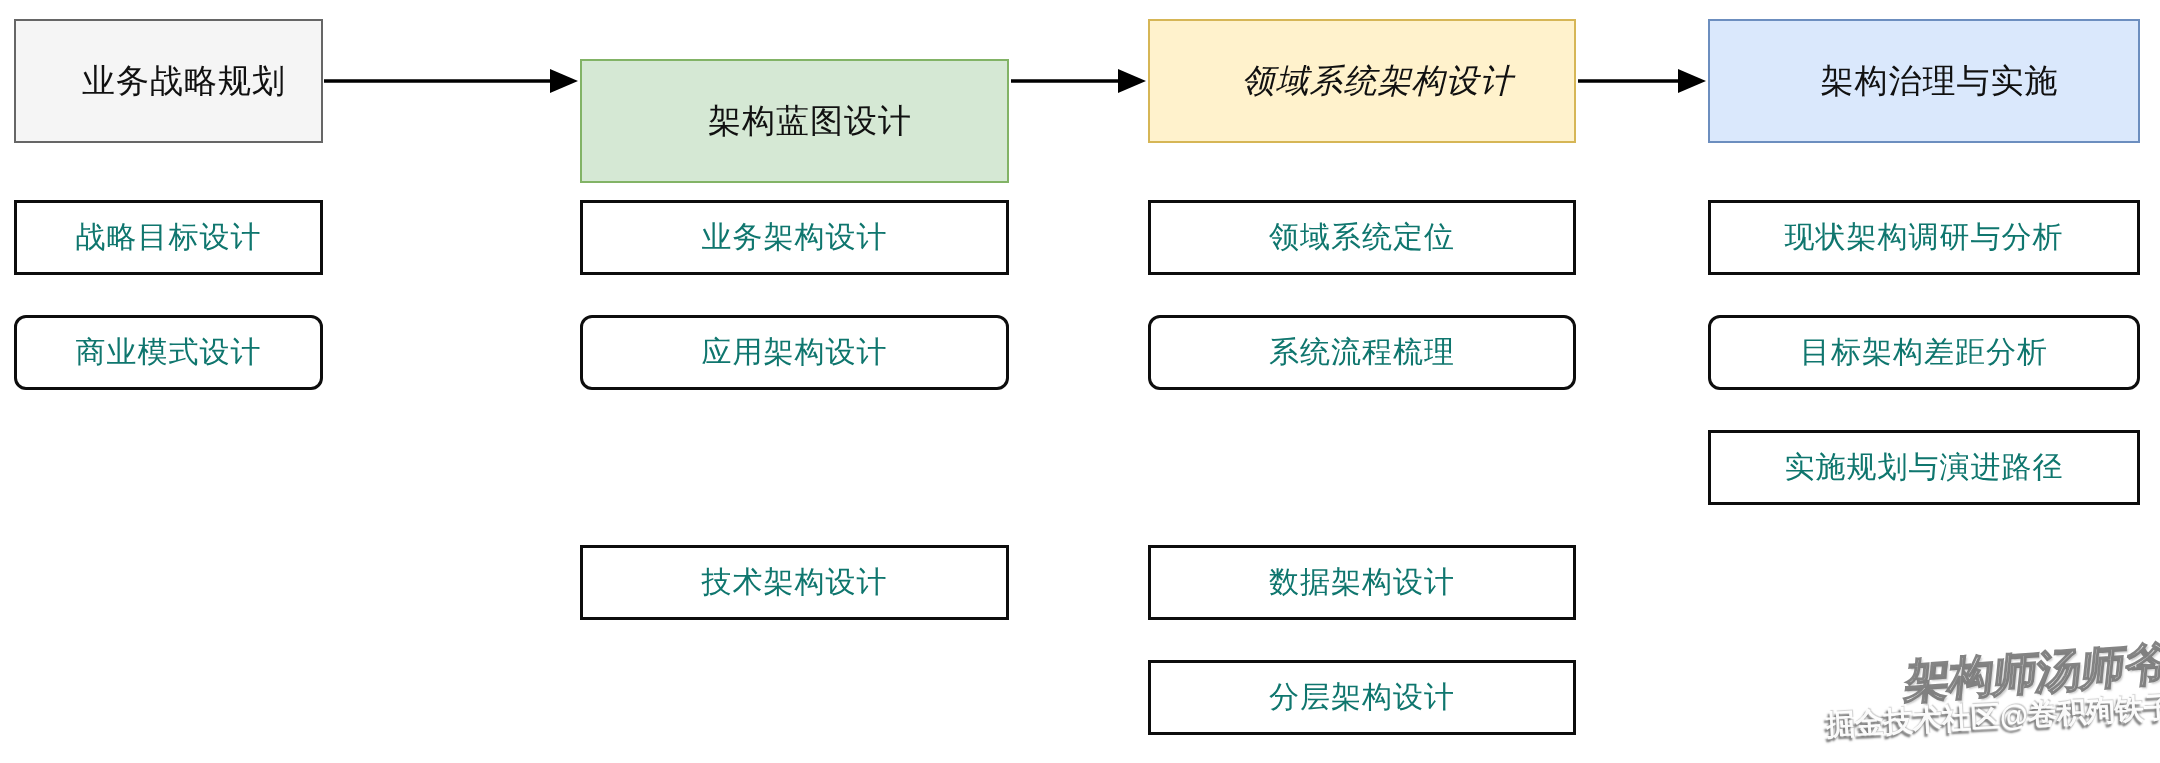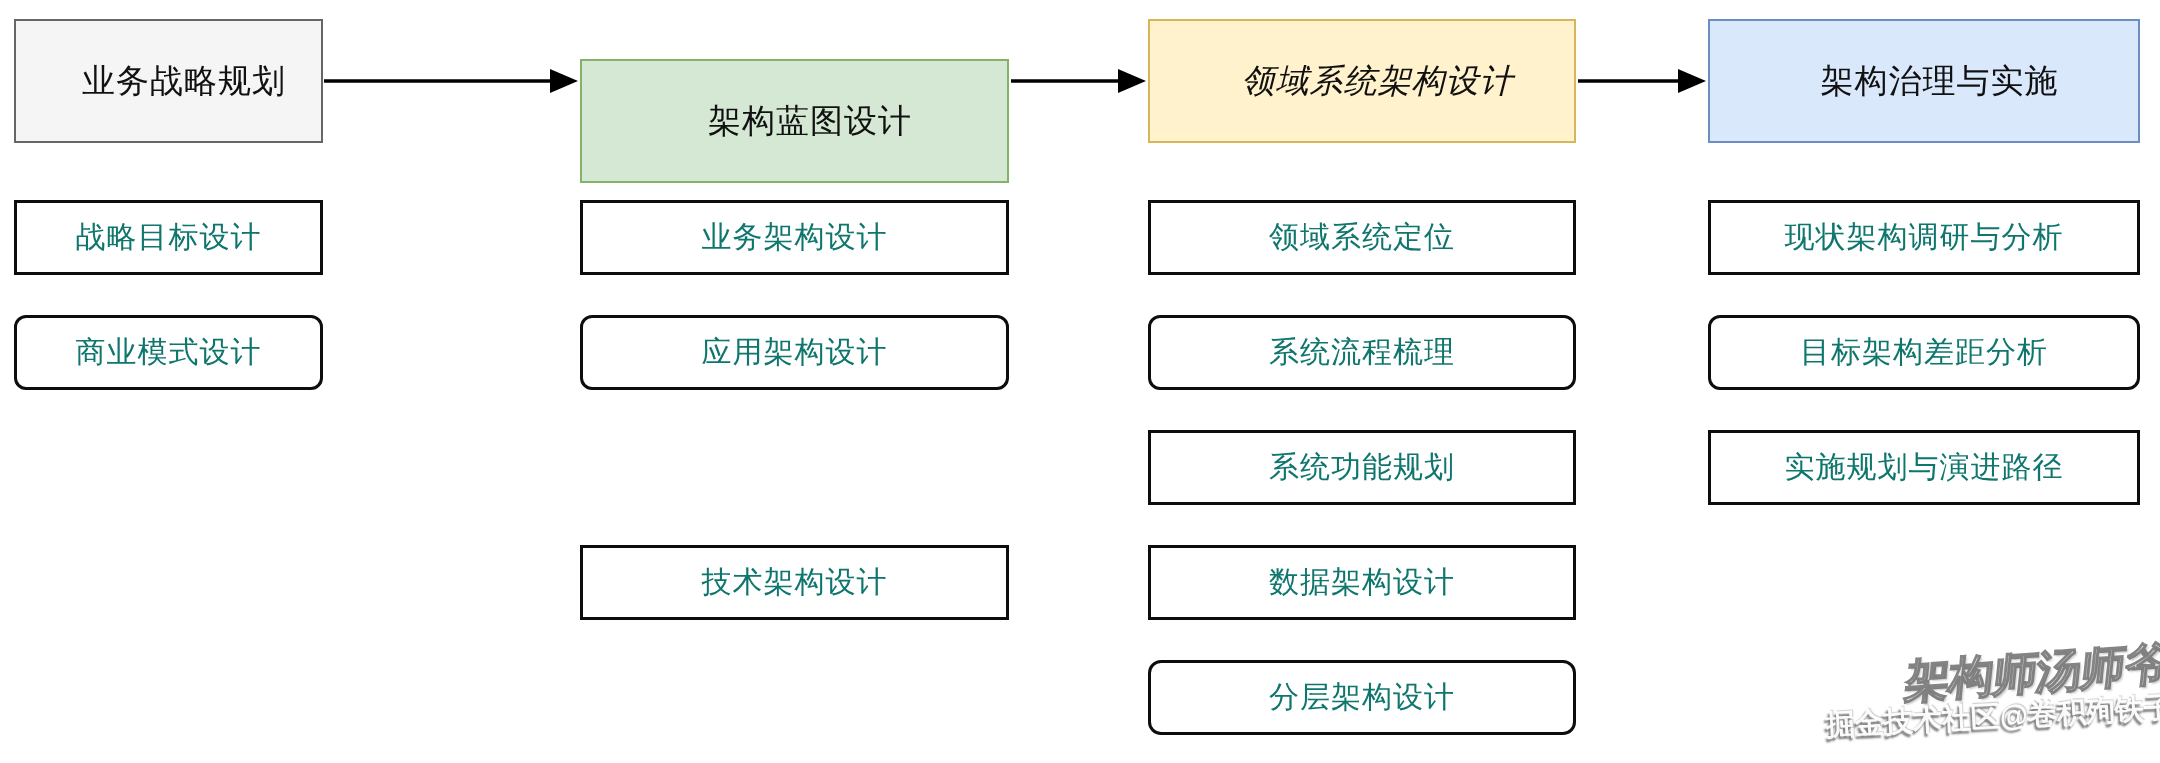--- a/index.html
+++ b/index.html
@@ -54,21 +54,21 @@
     justify-content: center;
     font-size: 30px;
     font-weight: 500;
     color: #0f766e;
     letter-spacing: 1px;
   }
   .r0 { top: 200px; }
   .r1 { top: 315px; border-radius: 12px; }
   .r2 { top: 430px; }
   .r3 { top: 545px; }
-  .r4 { top: 660px; border-radius: 13px; }
+  .r4 { top: 660px; }
   .arrow-layer {
     position: absolute;
     top: 0; left: 0;
     width: 2160px;
     height: 763px;
     pointer-events: none;
   }
   .wm-large {
     position: absolute;
     left: 1905px;
@@ -111,21 +111,20 @@
     <div class="stage-header">架构蓝图设计</div>
     <div class="step r0">业务架构设计</div>
     <div class="step r1">应用架构设计</div>
     <div class="step r3">技术架构设计</div>
   </div>
 
   <div class="col c2" style="left:1148px; width:428px;">
     <div class="stage-header">领域系统架构设计</div>
     <div class="step r0">领域系统定位</div>
     <div class="step r1">系统流程梳理</div>
-    <div class="step r2">系统功能规划</div>
     <div class="step r3">数据架构设计</div>
     <div class="step r4">分层架构设计</div>
   </div>
 
   <div class="col c3" style="left:1708px; width:432px;text-align:right;">
     <div class="stage-header">架构治理与实施</div>
     <div class="step r0">现状架构调研与分析</div>
     <div class="step r1">目标架构差距分析</div>
     <div class="step r2">实施规划与演进路径</div>
   </div>

